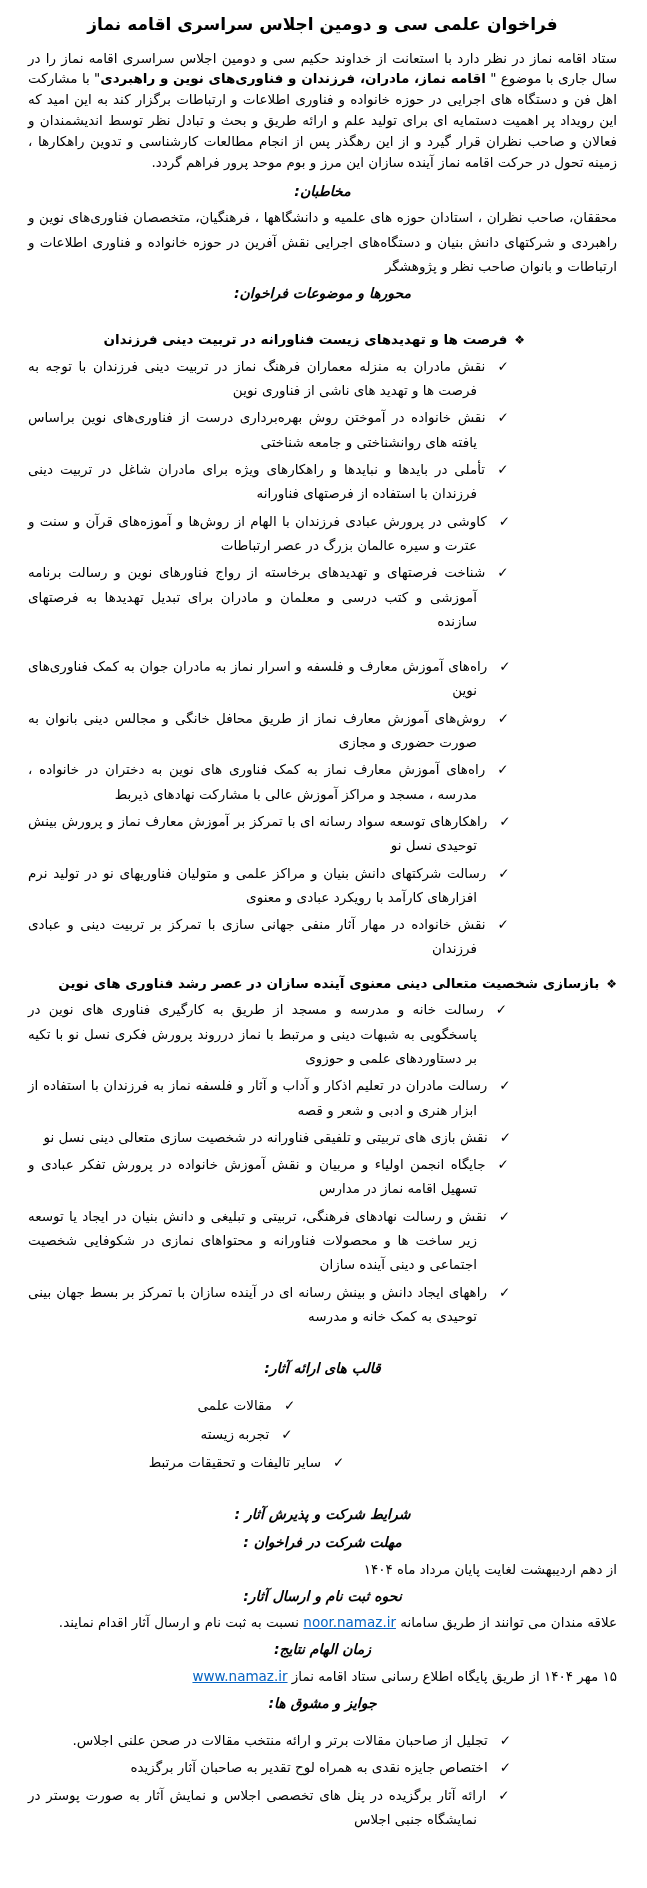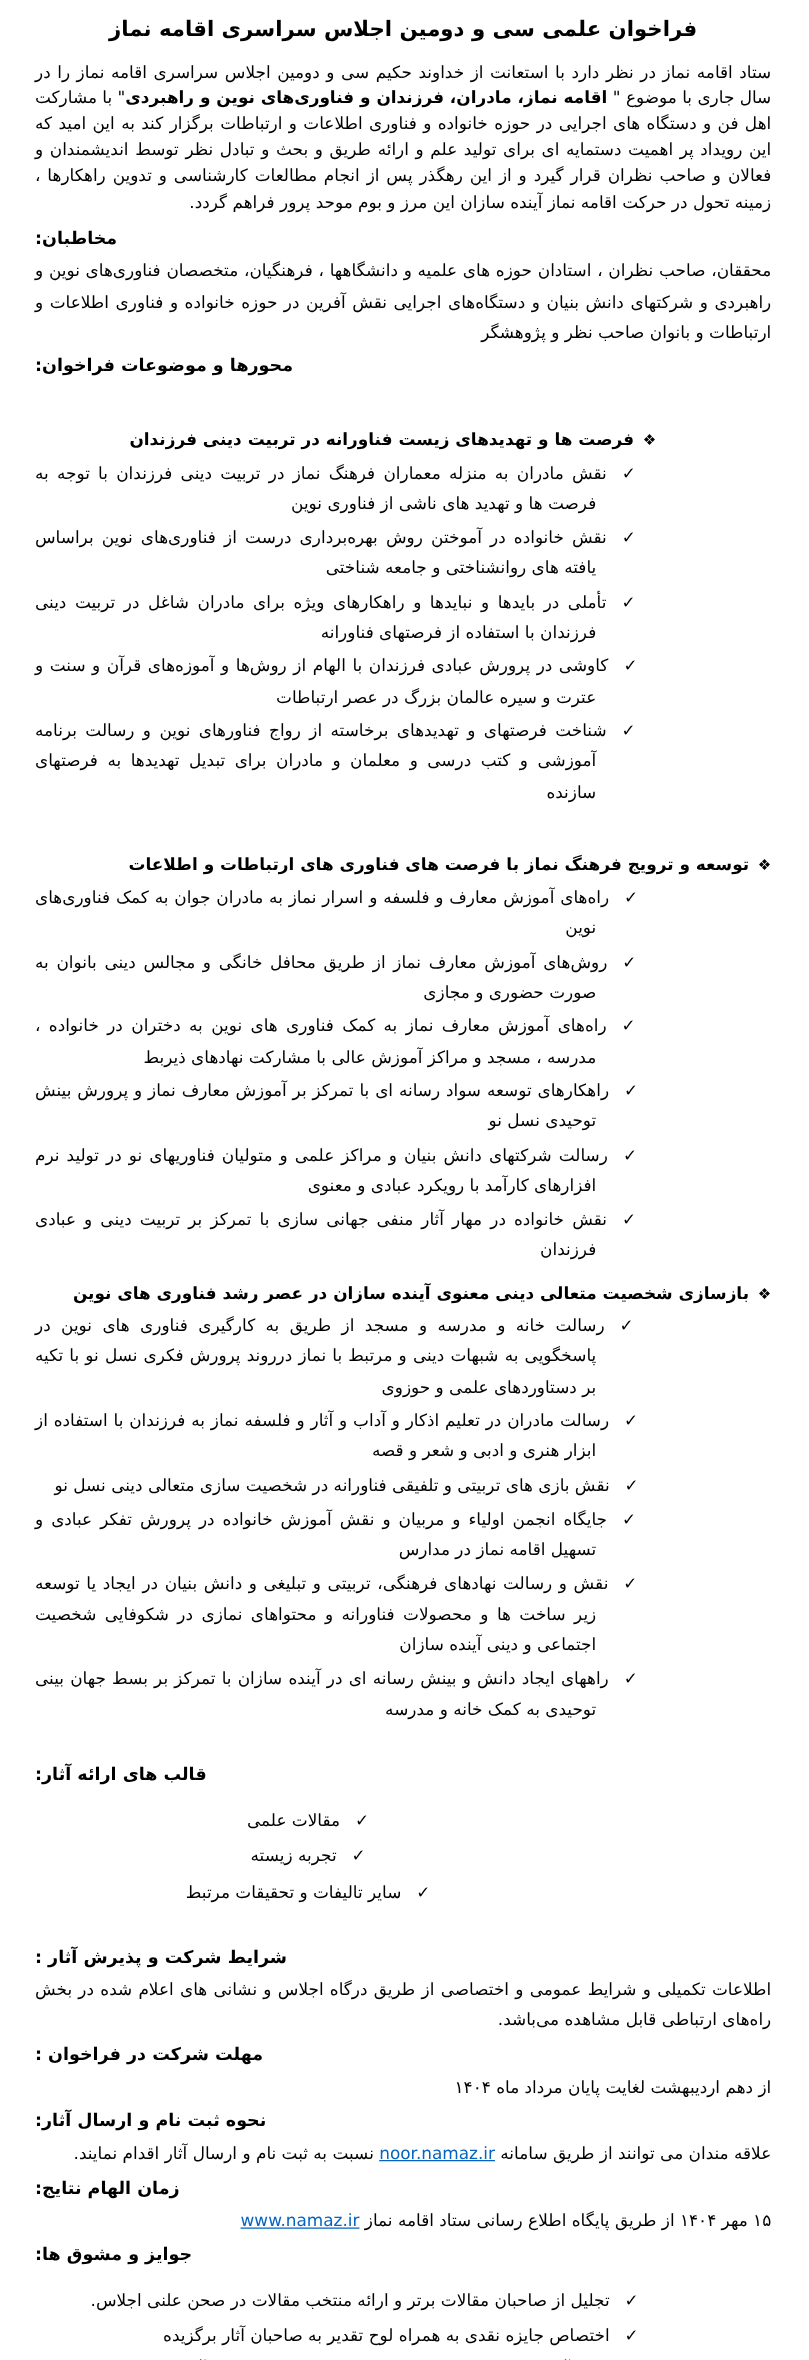--- a/index.html
+++ b/index.html
@@ -25,28 +25,29 @@
     text-align: center;
     margin: 2px 0 10px;
     line-height: 1.5;
   }
 
   .intro { line-height: 1.55; margin: 0 0 6px; }
 
   .h {
     font-weight: bold;
     font-size: 14px;
-    text-align: left;
+    text-align: center;
     margin: 3px 0 1px;
     line-height: 1.8;
+    font-style: italic;
   }
 
   .para { margin: 0; }
 
-  .mt-md { margin-top: 34px; }
+  .mt-md { margin-top: 21px; }
   .mt-lg { margin-top: 28px; }
 
   .topic-head {
     font-weight: bold;
     text-align: right;
     margin: 10px 0 2px;
   }
   .topic-head.indented { margin-right: 92px; }
   .diamond { margin-left: 7px; font-size: 12px; display: inline-block; }
 
@@ -92,21 +93,20 @@
 
         <li class="check-item"><span class="check">✓</span><span>تأملی در بایدها و نبایدها و راهکارهای ویژه برای مادران شاغل در تربیت دینی فرزندان با استفاده از فرصتهای فناورانه</span></li>
 
         <li class="check-item"><span class="check">✓</span><span>کاوشی در پرورش عبادی فرزندان با الهام از روش‌ها و آموزه‌های قرآن و سنت و عترت و سیره عالمان بزرگ در عصر ارتباطات</span></li>
 
         <li class="check-item"><span class="check">✓</span><span>شناخت فرصتهای و تهدیدهای برخاسته از رواج فناورهای نوین و رسالت برنامه آموزشی و کتب درسی و معلمان و مادران برای تبدیل تهدیدها به فرصتهای سازنده</span></li>
       </ul>
   </div>
 
   <div class="topic mt-md">
-    <div class="topic-head"><span class="diamond">❖</span><span>توسعه و ترویج فرهنگ نماز با فرصت های فناوری های ارتباطات و اطلاعات</span></div>
     <ul class="check-list">
 
         <li class="check-item"><span class="check">✓</span><span>راه‌های آموزش معارف و فلسفه و اسرار نماز به مادران جوان به کمک فناوری‌های نوین</span></li>
 
         <li class="check-item"><span class="check">✓</span><span>روش‌های آموزش معارف نماز از طریق محافل خانگی و مجالس دینی بانوان به صورت حضوری و مجازی</span></li>
 
         <li class="check-item"><span class="check">✓</span><span>راه‌های آموزش معارف نماز به کمک فناوری های نوین به دختران در خانواده ، مدرسه ، مسجد و مراکز آموزش عالی با مشارکت نهادهای ذیربط</span></li>
 
         <li class="check-item"><span class="check">✓</span><span>راهکارهای توسعه سواد رسانه ای با تمرکز بر آموزش معارف نماز و پرورش بینش توحیدی نسل نو</span></li>
 
@@ -139,21 +139,20 @@
 
       <li class="check-item"><span class="check">✓</span><span>مقالات علمی</span></li>
 
 
       <li class="check-item"><span class="check">✓</span><span>تجربه زیسته</span></li>
 
       <li class="check-item"><span class="check">✓</span><span>سایر تالیفات و تحقیقات مرتبط</span></li>
     </ul>
 
   <div class="h mt-lg">شرایط شرکت و پذیرش آثار :</div>
-  <p class="para">اطلاعات تکمیلی و شرایط عمومی و اختصاصی از طریق درگاه اجلاس و نشانی های اعلام شده در بخش راه‌های ارتباطی قابل مشاهده می‌باشد.</p>
 
   <div class="h">مهلت شرکت در فراخوان :</div>
   <p class="para">از دهم اردیبهشت لغایت پایان مرداد ماه ۱۴۰۴</p>
 
   <div class="h">نحوه ثبت نام و ارسال آثار:</div>
   <p class="para"><span>علاقه مندان می توانند از طریق سامانه </span><a class="link ltrtxt" href="noor.namaz.ir" style="color: rgb(5, 99, 193);">noor.namaz.ir</a><span> نسبت به ثبت نام و ارسال آثار اقدام نمایند.</span></p>
 
   <div class="h">زمان الهام نتایج:</div>
   <p class="para"><span>۱۵ مهر ۱۴۰۴ از طریق پایگاه اطلاع رسانی ستاد اقامه نماز  </span><a class="link ltrtxt" href="www.namaz.ir" style="color: rgb(5, 99, 193);">www.namaz.ir</a></p>
 

